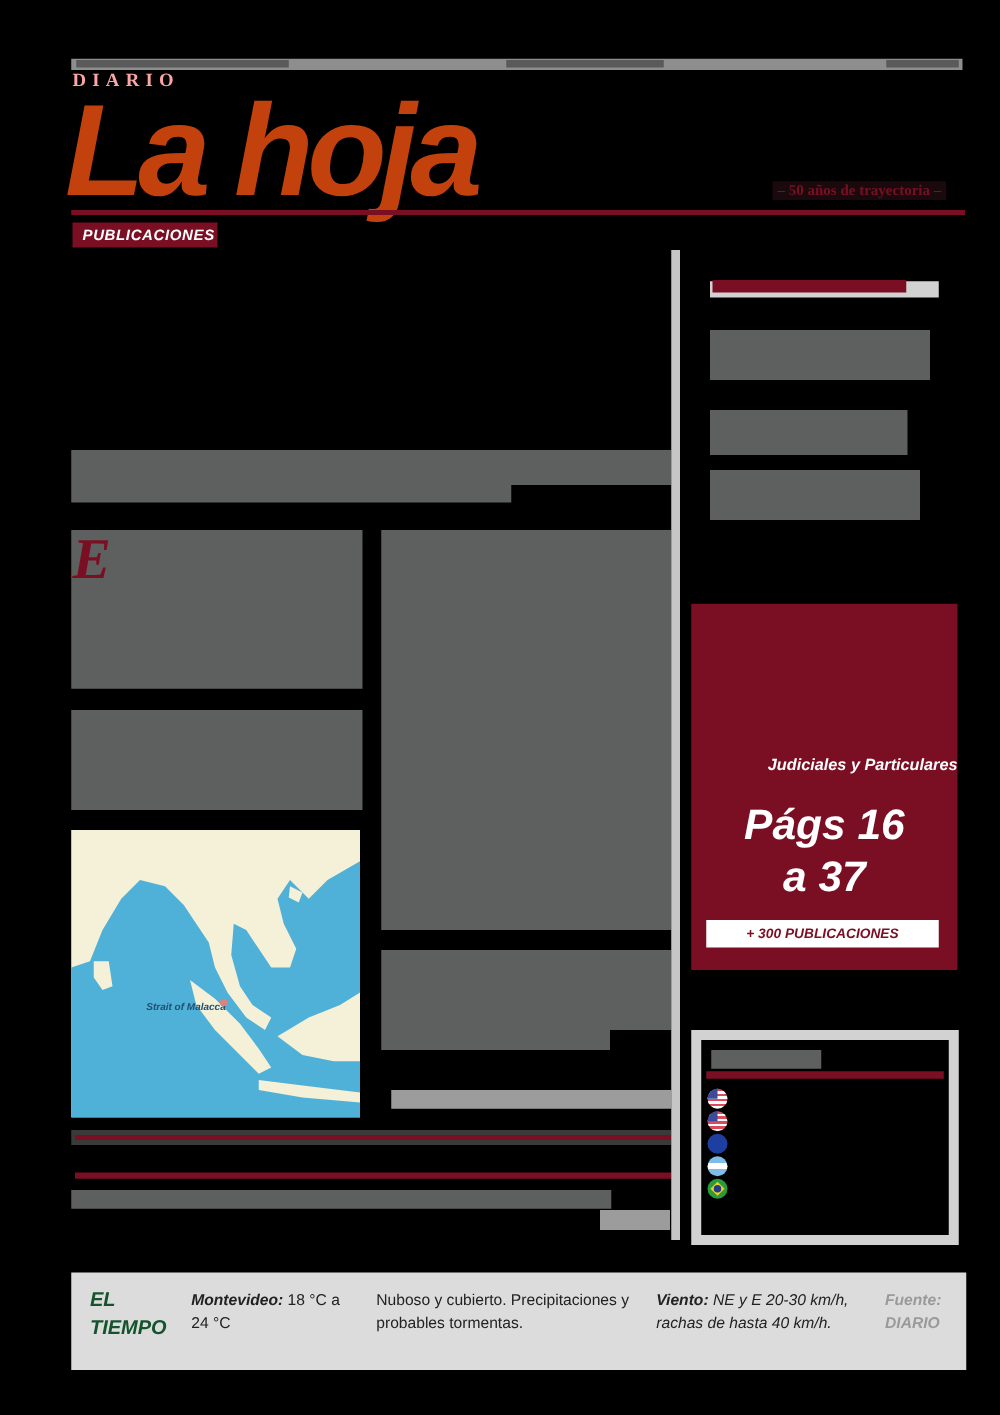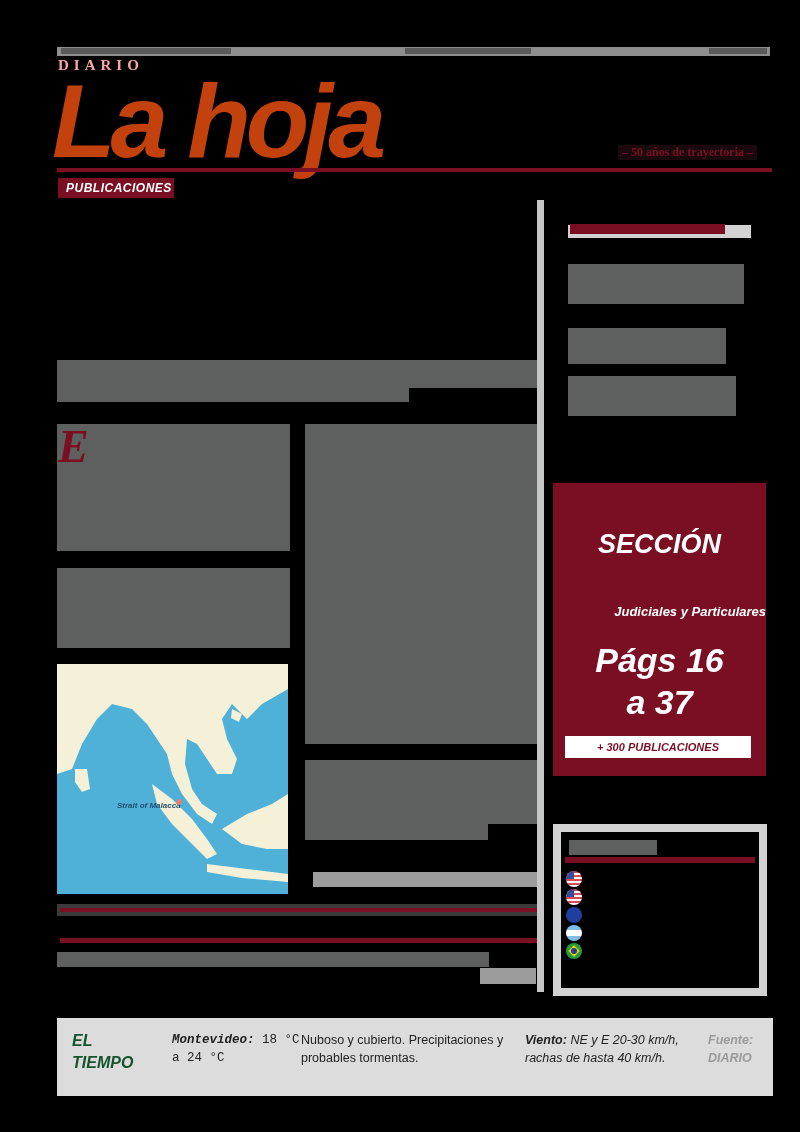--- a/index.html
+++ b/index.html
@@ -112,21 +112,20 @@
 <div class="abs vrule"></div>
 
 <div class="abs sidehead"></div>
 <div class="abs sidehead-label" title=""></div>
 <div class="redact" style="left:568px;top:264px;width:176px;height:40px;"></div>
 <div class="redact" style="left:568px;top:328px;width:158px;height:36px;"></div>
 <div class="redact" style="left:568px;top:376px;width:168px;height:40px;"></div>
 
 <div class="abs ad">
   <div class="ad-title">
-    <div>SECCIÓN</div>
   </div>
   <div class="ad-sub">Judiciales y Particulares</div>
   <div class="ad-pages">
     <div>Págs 16</div>
     <div>a 37</div>
   </div>
   <div class="ad-pill">+ 300 PUBLICACIONES</div>
 </div>
 
 <div class="abs fx">
@@ -146,21 +145,21 @@
       <div style="position:absolute;left:5px;top:5px;width:6px;height:6px;border-radius:50%;background:#243a8a;"></div>
     </div>
   </div>
 </div>
 
 <div class="abs weather">
   <div class="w-title">
     <div>EL</div>
     <div>TIEMPO</div>
   </div>
-  <div class="w-col" style="left:115px;width:130px;font-family:Liberation Mono, monospace;">
+  <div class="w-col" style="left:96px;width:130px;">
     <b><i>Montevideo:</i></b><span> 18 °C a 24 °C</span>
   </div>
   <div class="w-col" style="left:244px;width:215px;">Nuboso y cubierto. Precipitaciones y probables tormentas.</div>
   <div class="w-col" style="left:468px;width:175px;font-style:italic;">
     <b>Viento:</b><span>  NE y E 20-30 km/h, rachas de hasta 40 km/h.</span>
   </div>
   <div class="w-col w-src" style="left:651px;width:60px;">
     <div>Fuente:</div>
     <div>DIARIO</div>
   </div>

